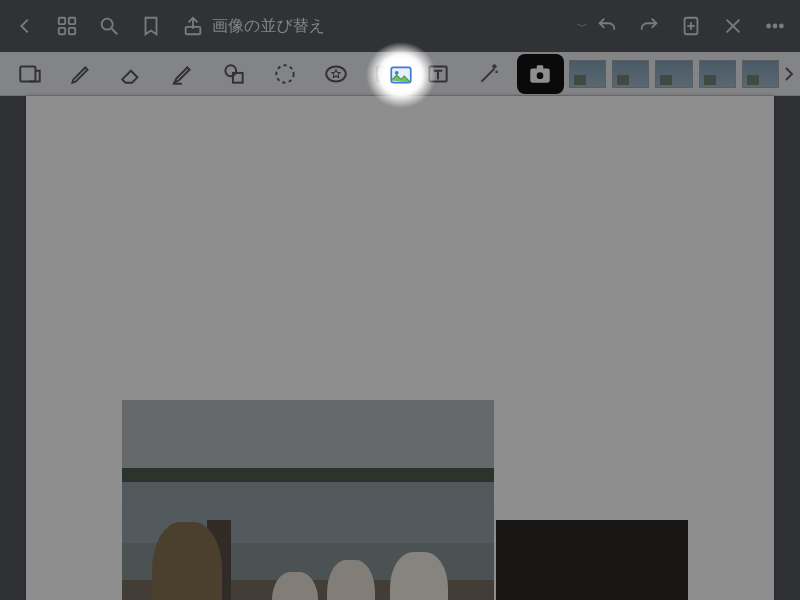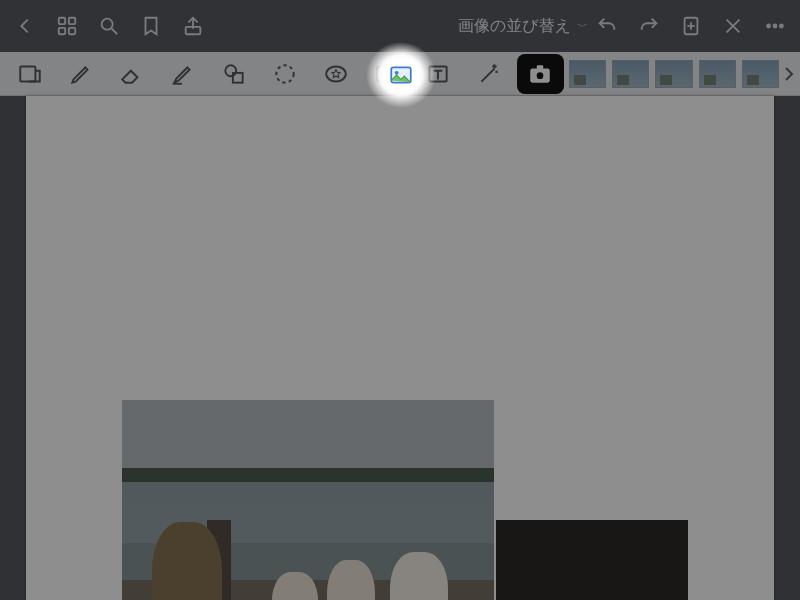--- a/index.html
+++ b/index.html
@@ -12,21 +12,21 @@
   }
   .topbar {
     height: 52px;
     background: #4a4d54;
     display: flex; align-items: center;
     padding: 0 6px;
     color: #d6d8dc;
   }
   .topbar .left, .topbar .right { display:flex; align-items:center; gap: 4px; }
   .topbar .left { flex: 0 0 auto; }
-  .topbar .center { flex: 1 1 auto; text-align: center; font-size: 16px; color:#e6e7ea; display:flex; justify-content:flex-end; align-items:center; gap:6px;}
+  .topbar .center { flex: 1 1 auto; text-align: center; font-size: 16px; color:#e6e7ea; display:flex; justify-content:space-between; align-items:center; gap:18px;}
   .topbar .right { flex: 0 0 auto; }
   .topbar .btn {
     width: 38px; height: 38px;
     display:flex; align-items:center; justify-content:center;
     color:#d6d8dc;
     border-radius:6px;
   }
   .topbar .btn svg { width:22px; height:22px; stroke:#d6d8dc; fill:none; stroke-width:2; }
   .toolbar {
     height: 44px;

